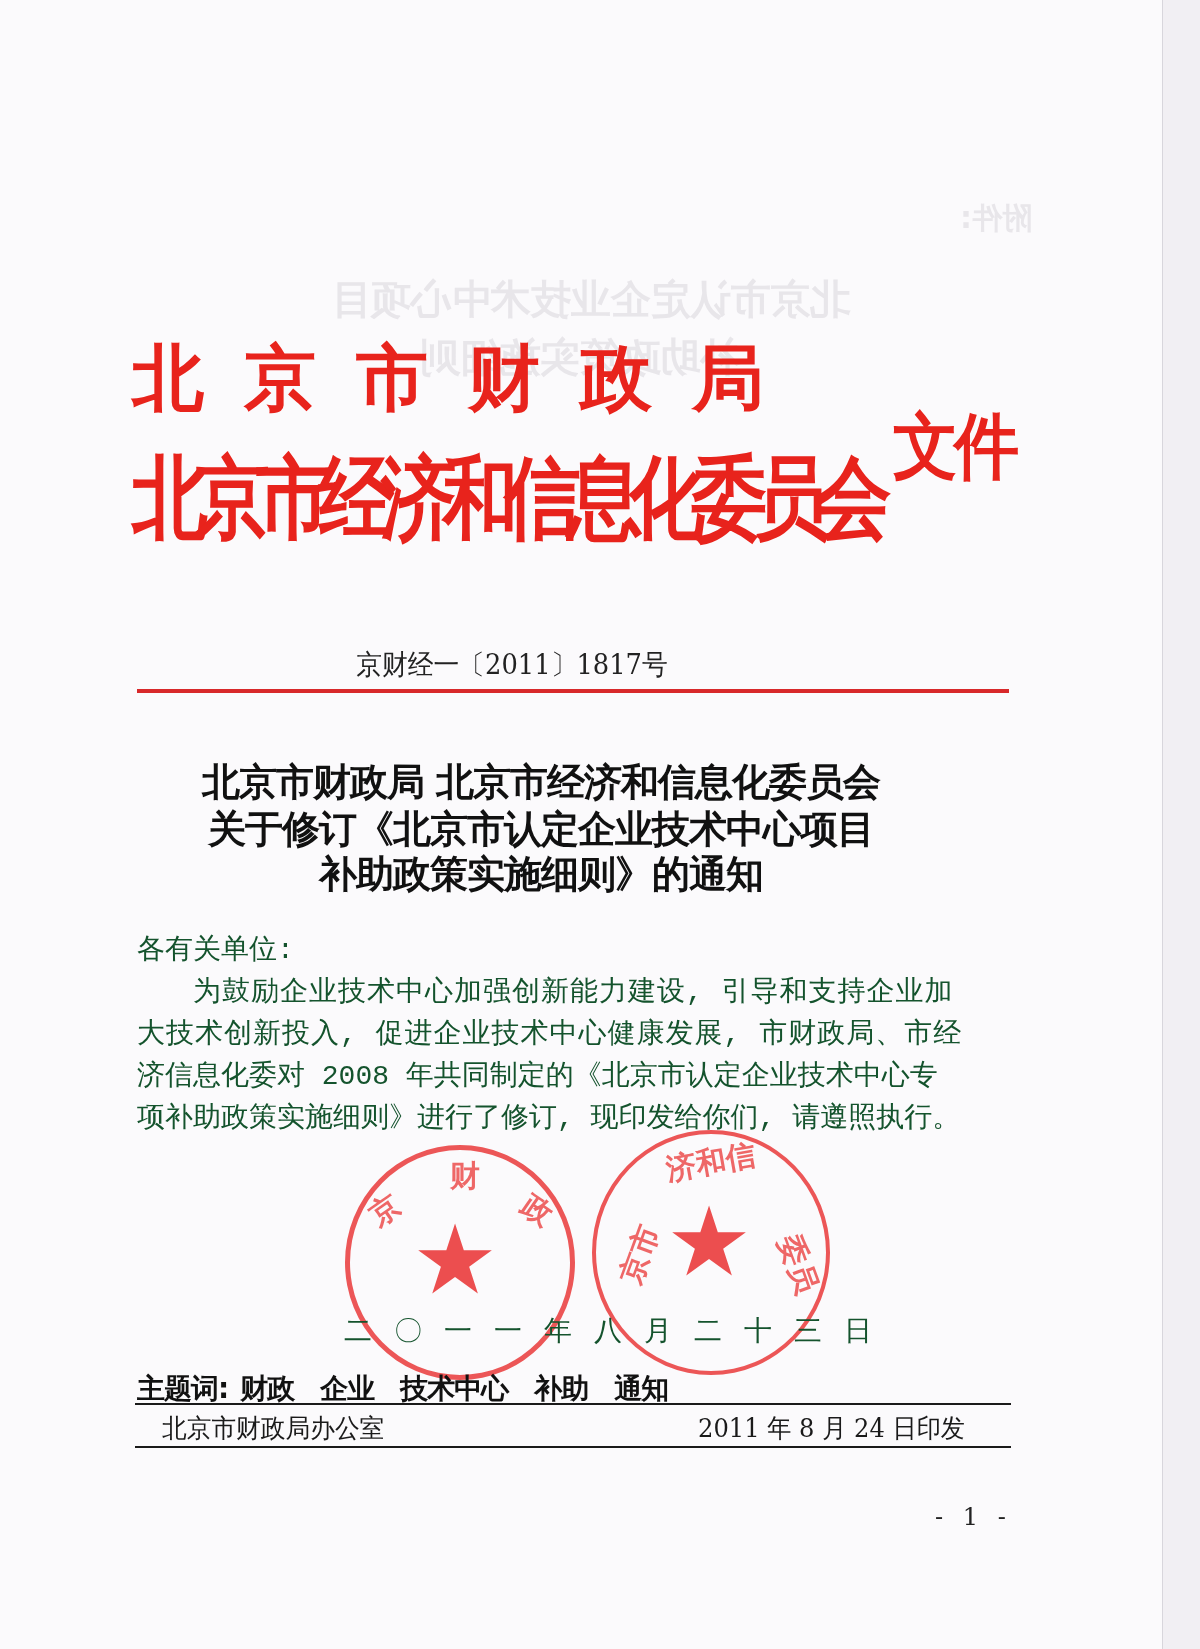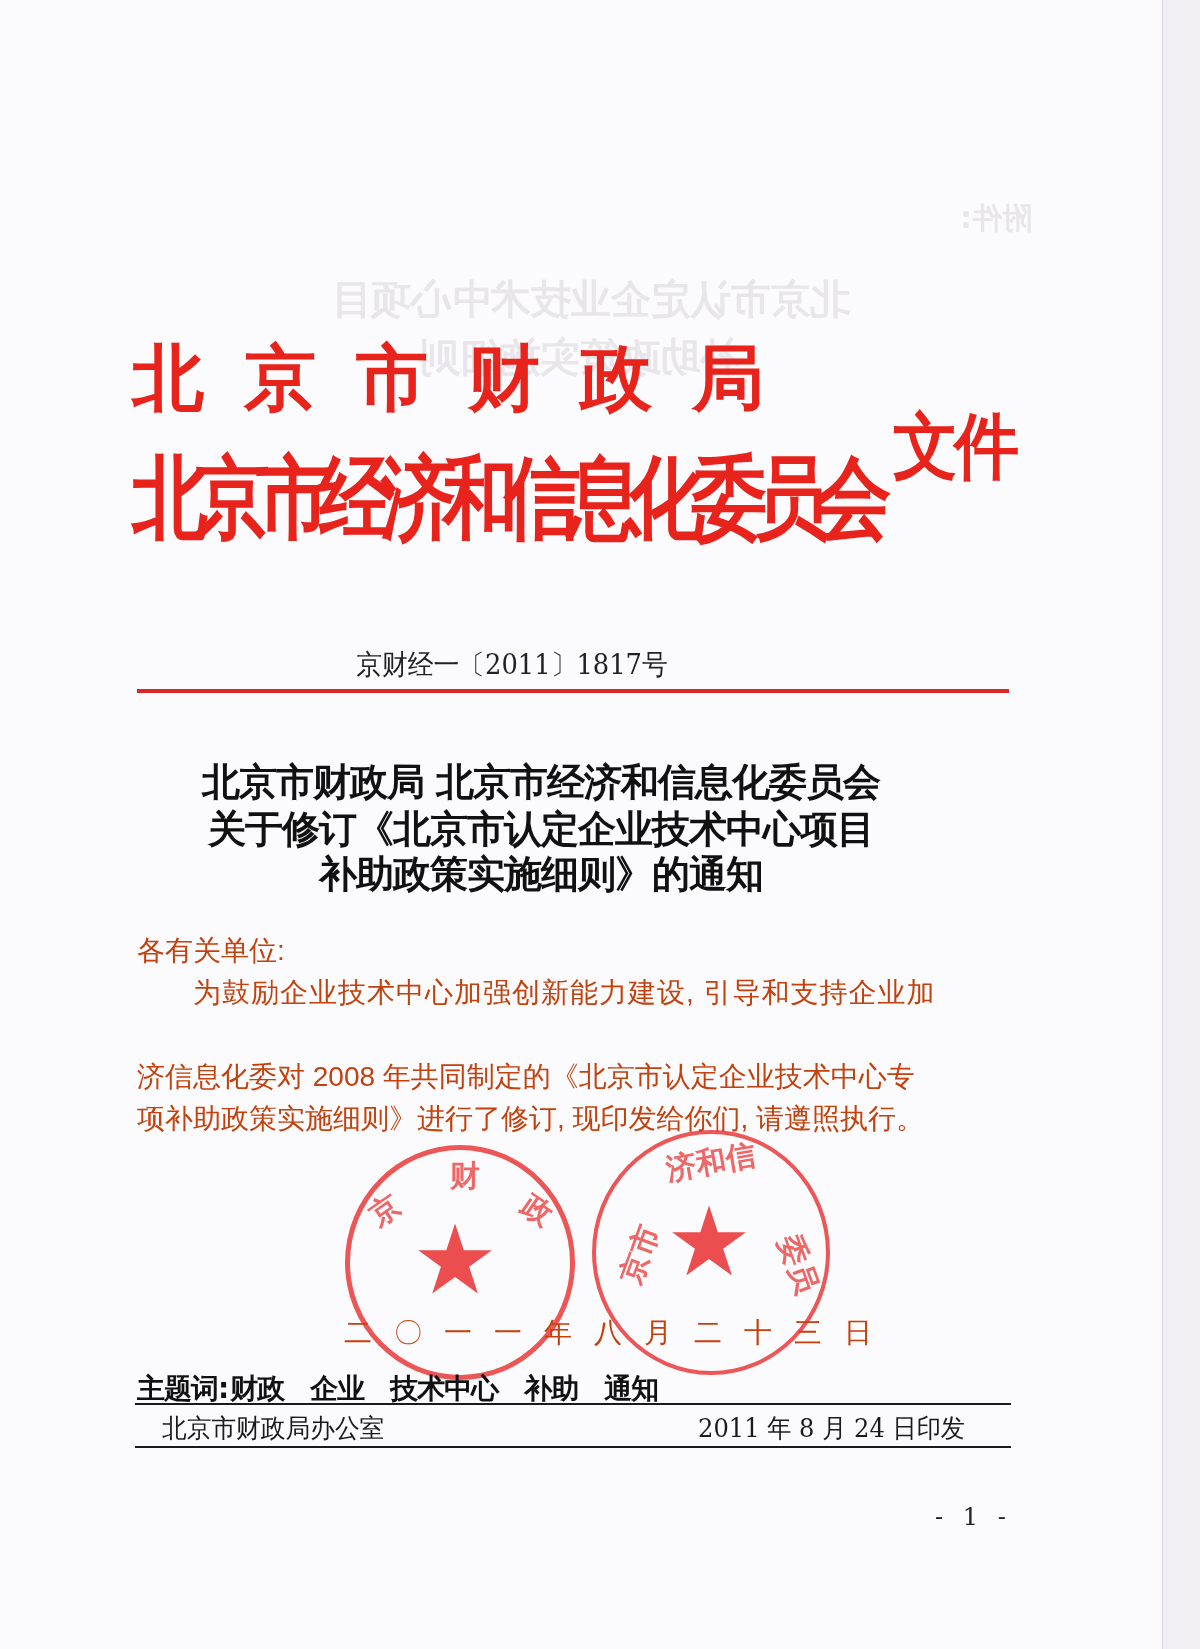--- a/index.html
+++ b/index.html
@@ -87,23 +87,23 @@
     font-size: 38px;
     color: #111;
     line-height: 1;
     white-space: nowrap;
   }
   .t1 { top: 763px; margin-left: -40px; letter-spacing: -1px; }
   .t2 { top: 810px; margin-left: -40px; letter-spacing: -1px; }
   .t3 { top: 855px; margin-left: -40px; letter-spacing: -1px; }
   .body-text {
     position: absolute;
-    font-family: Liberation Sans, sans-serif;
+    font-family: Liberation Mono, monospace;
     font-size: 28px;
-    color: #c2410c;
+    color: #14532d;
     white-space: nowrap;
     line-height: 1;
   }
   .salute { left: 137px; top: 937px; }
   .p1 { left: 185px; top: 979px; letter-spacing: 1px; margin-left: 8px; }
   .p2 { left: 137px; top: 1021px; letter-spacing: 1px; }
   .p3 { left: 137px; top: 1063px; letter-spacing: 0px; text-align: center; }
   .p4 { left: 137px; top: 1105px; letter-spacing: 0px; }
   .attach { left: 195px; top: 1184px; letter-spacing: 0px; }
   .date {
@@ -138,21 +138,21 @@
     position: absolute;
     left: 137px; top: 1370px;
     font-family: "DejaVu Sans", sans-serif;
     font-weight: bold;
     font-size: 28px;
     color: #111;
     white-space: nowrap;
     letter-spacing: -1px;
   }
   .keywords .kw { margin-right: 26px; text-align: center; }
-  .keywords .kw-label { margin-right: 2px; }
+  .keywords .kw-label { margin-right: 12px; }
   .rule-black {
     position: absolute;
     left: 135px;
     width: 876px;
     height: 2px;
     background: #1a1a1a;
   }
   .r1 { top: 1403px; }
   .r2 { top: 1446px; }
   .office {
@@ -200,20 +200,21 @@
 
   <div class="docnum"><span>京财经一〔2011〕1817号</span></div>
   <div class="red-rule"></div>
 
   <div class="title t1">北京市财政局  北京市经济和信息化委员会</div>
   <div class="title t2">关于修订《北京市认定企业技术中心项目</div>
   <div class="title t3">补助政策实施细则》的通知</div>
 
   <div class="body-text salute">各有关单位:</div>
   <div class="body-text p1">为鼓励企业技术中心加强创新能力建设, 引导和支持企业加</div>
+  <div class="body-text p2">大技术创新投入, 促进企业技术中心健康发展, 市财政局、市经</div>
   <div class="body-text p3">济信息化委对 2008 年共同制定的《北京市认定企业技术中心专</div>
   <div class="body-text p4">项补助政策实施细则》进行了修订, 现印发给你们, 请遵照执行。</div>
 
   <div class="seal seal-left">
     <div class="seal-star" style="left:62px; top:62px;">★</div>
     <div class="seal-text" style="left:20px; top:40px; transform:rotate(-35deg);">京</div>
     <div class="seal-text" style="left:100px; top:6px;">财</div>
     <div class="seal-text" style="left:172px; top:40px; transform:rotate(35deg);">政</div>
   </div>
   <div class="seal seal-right">

